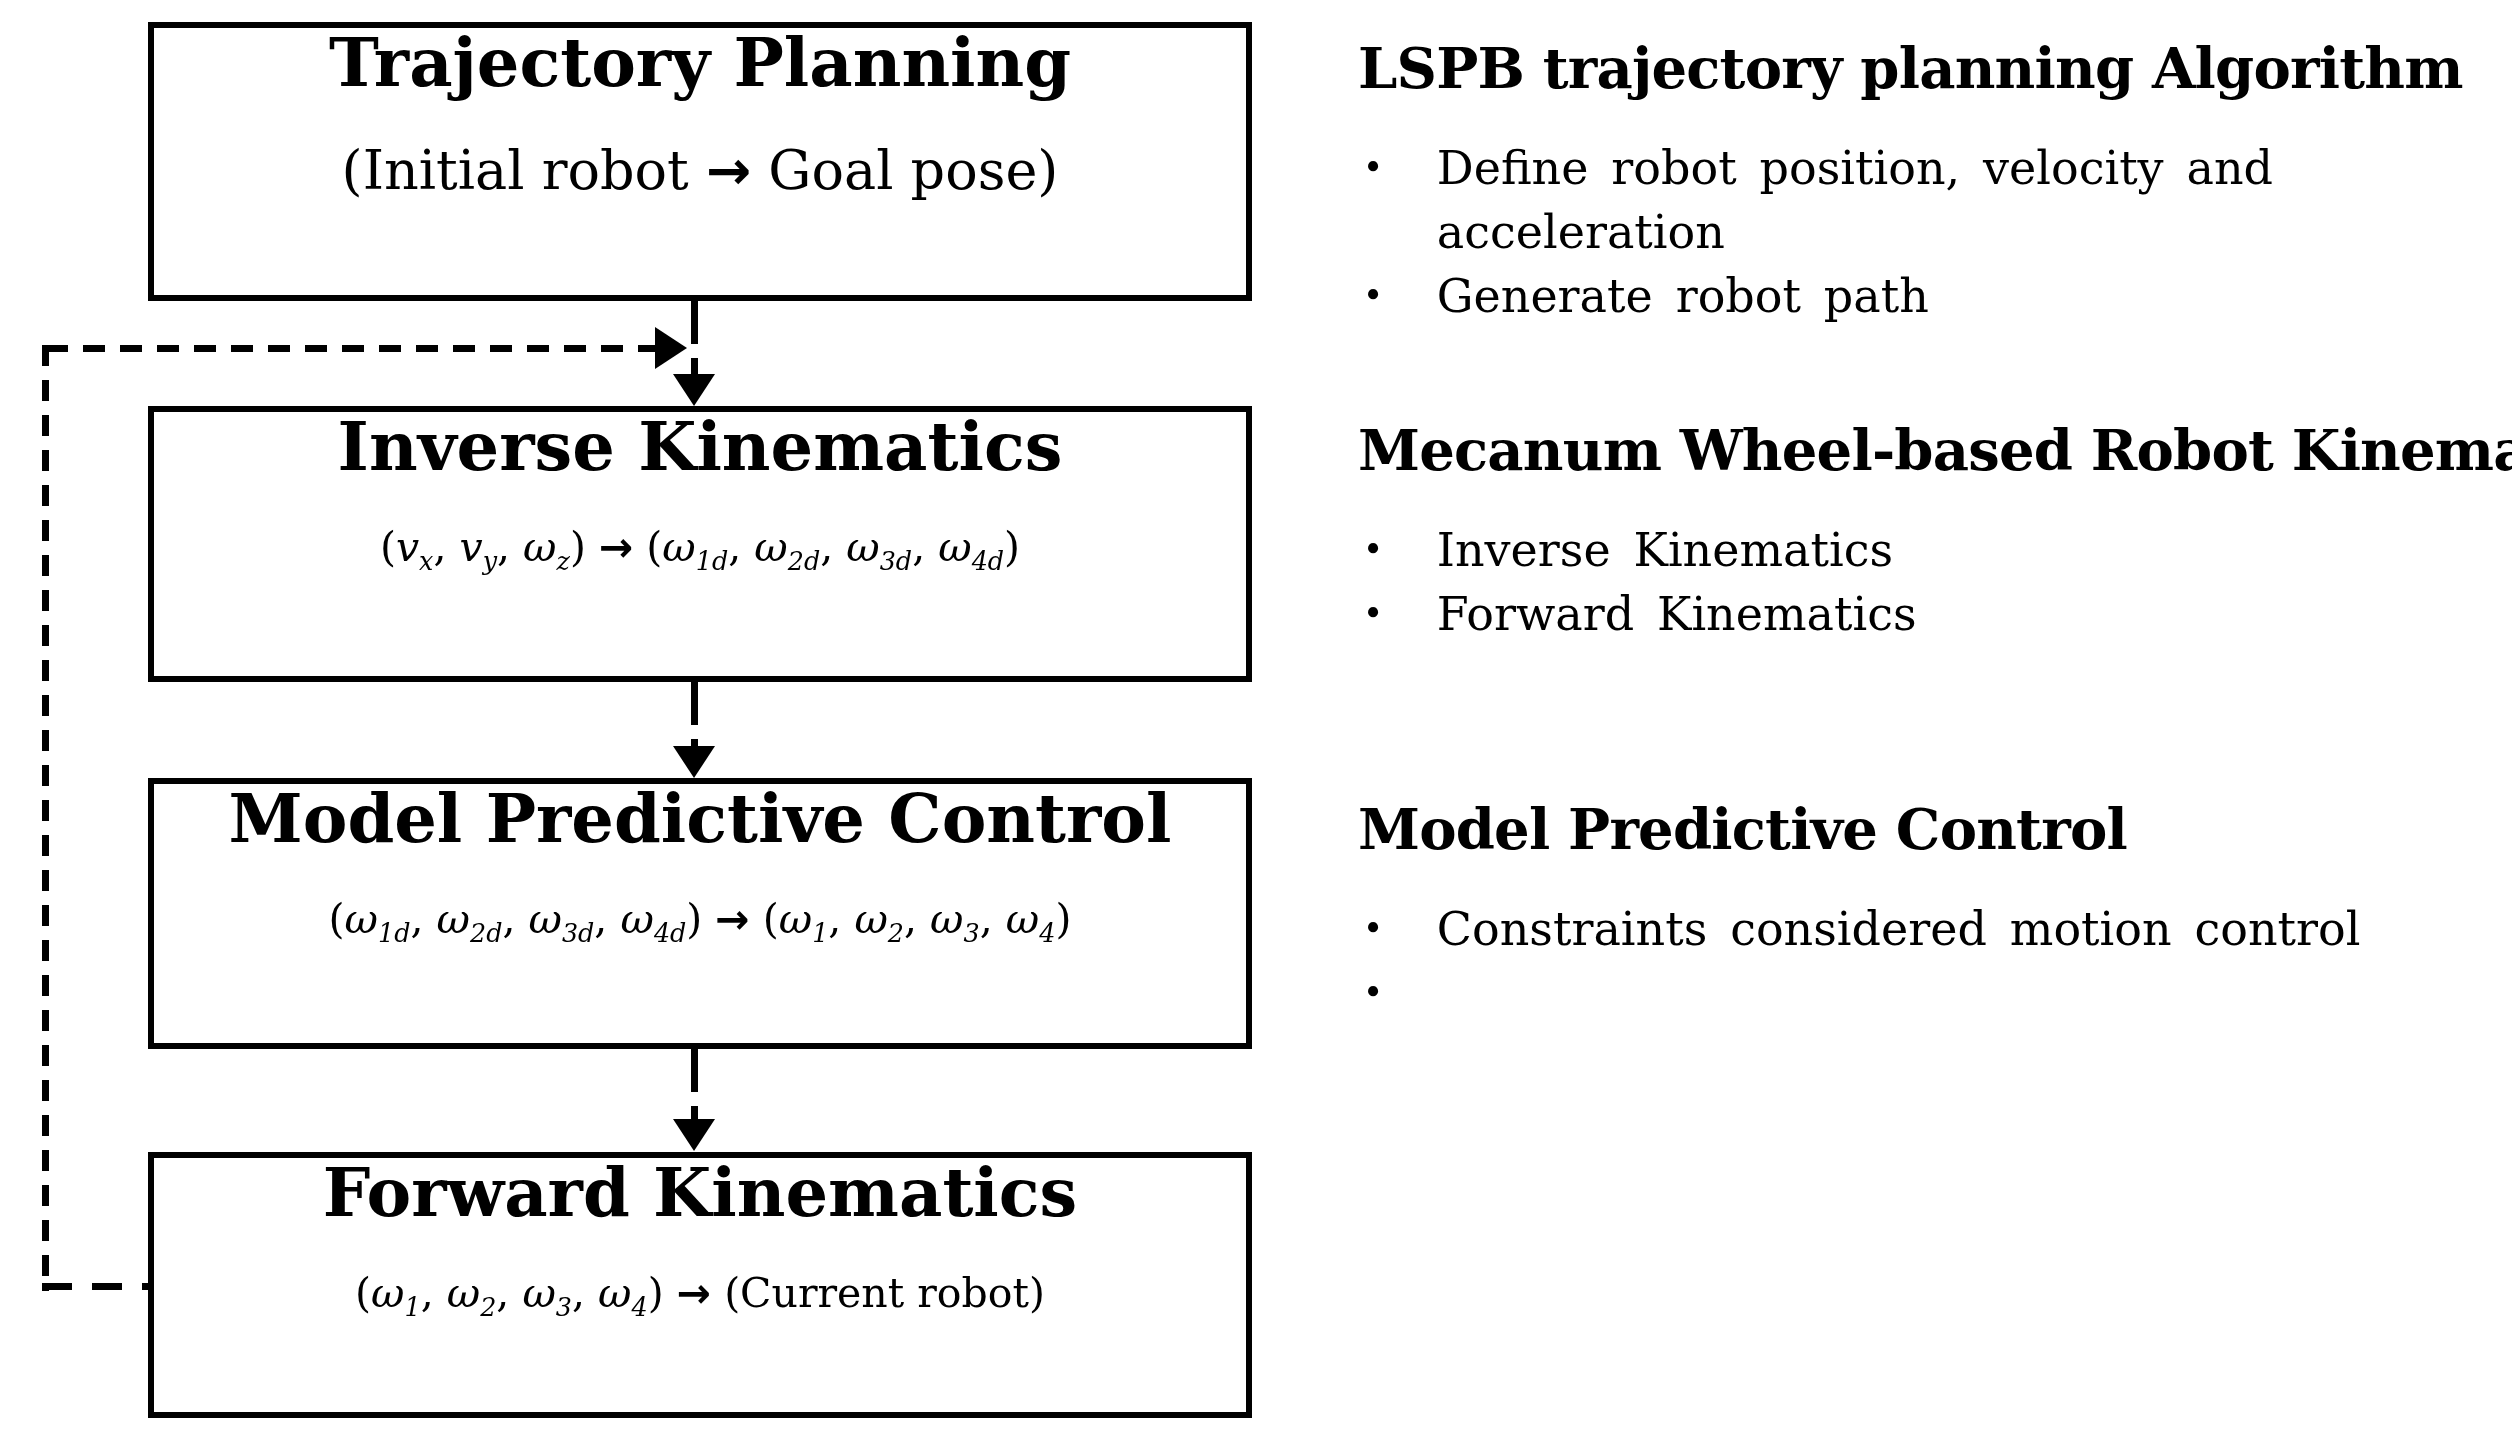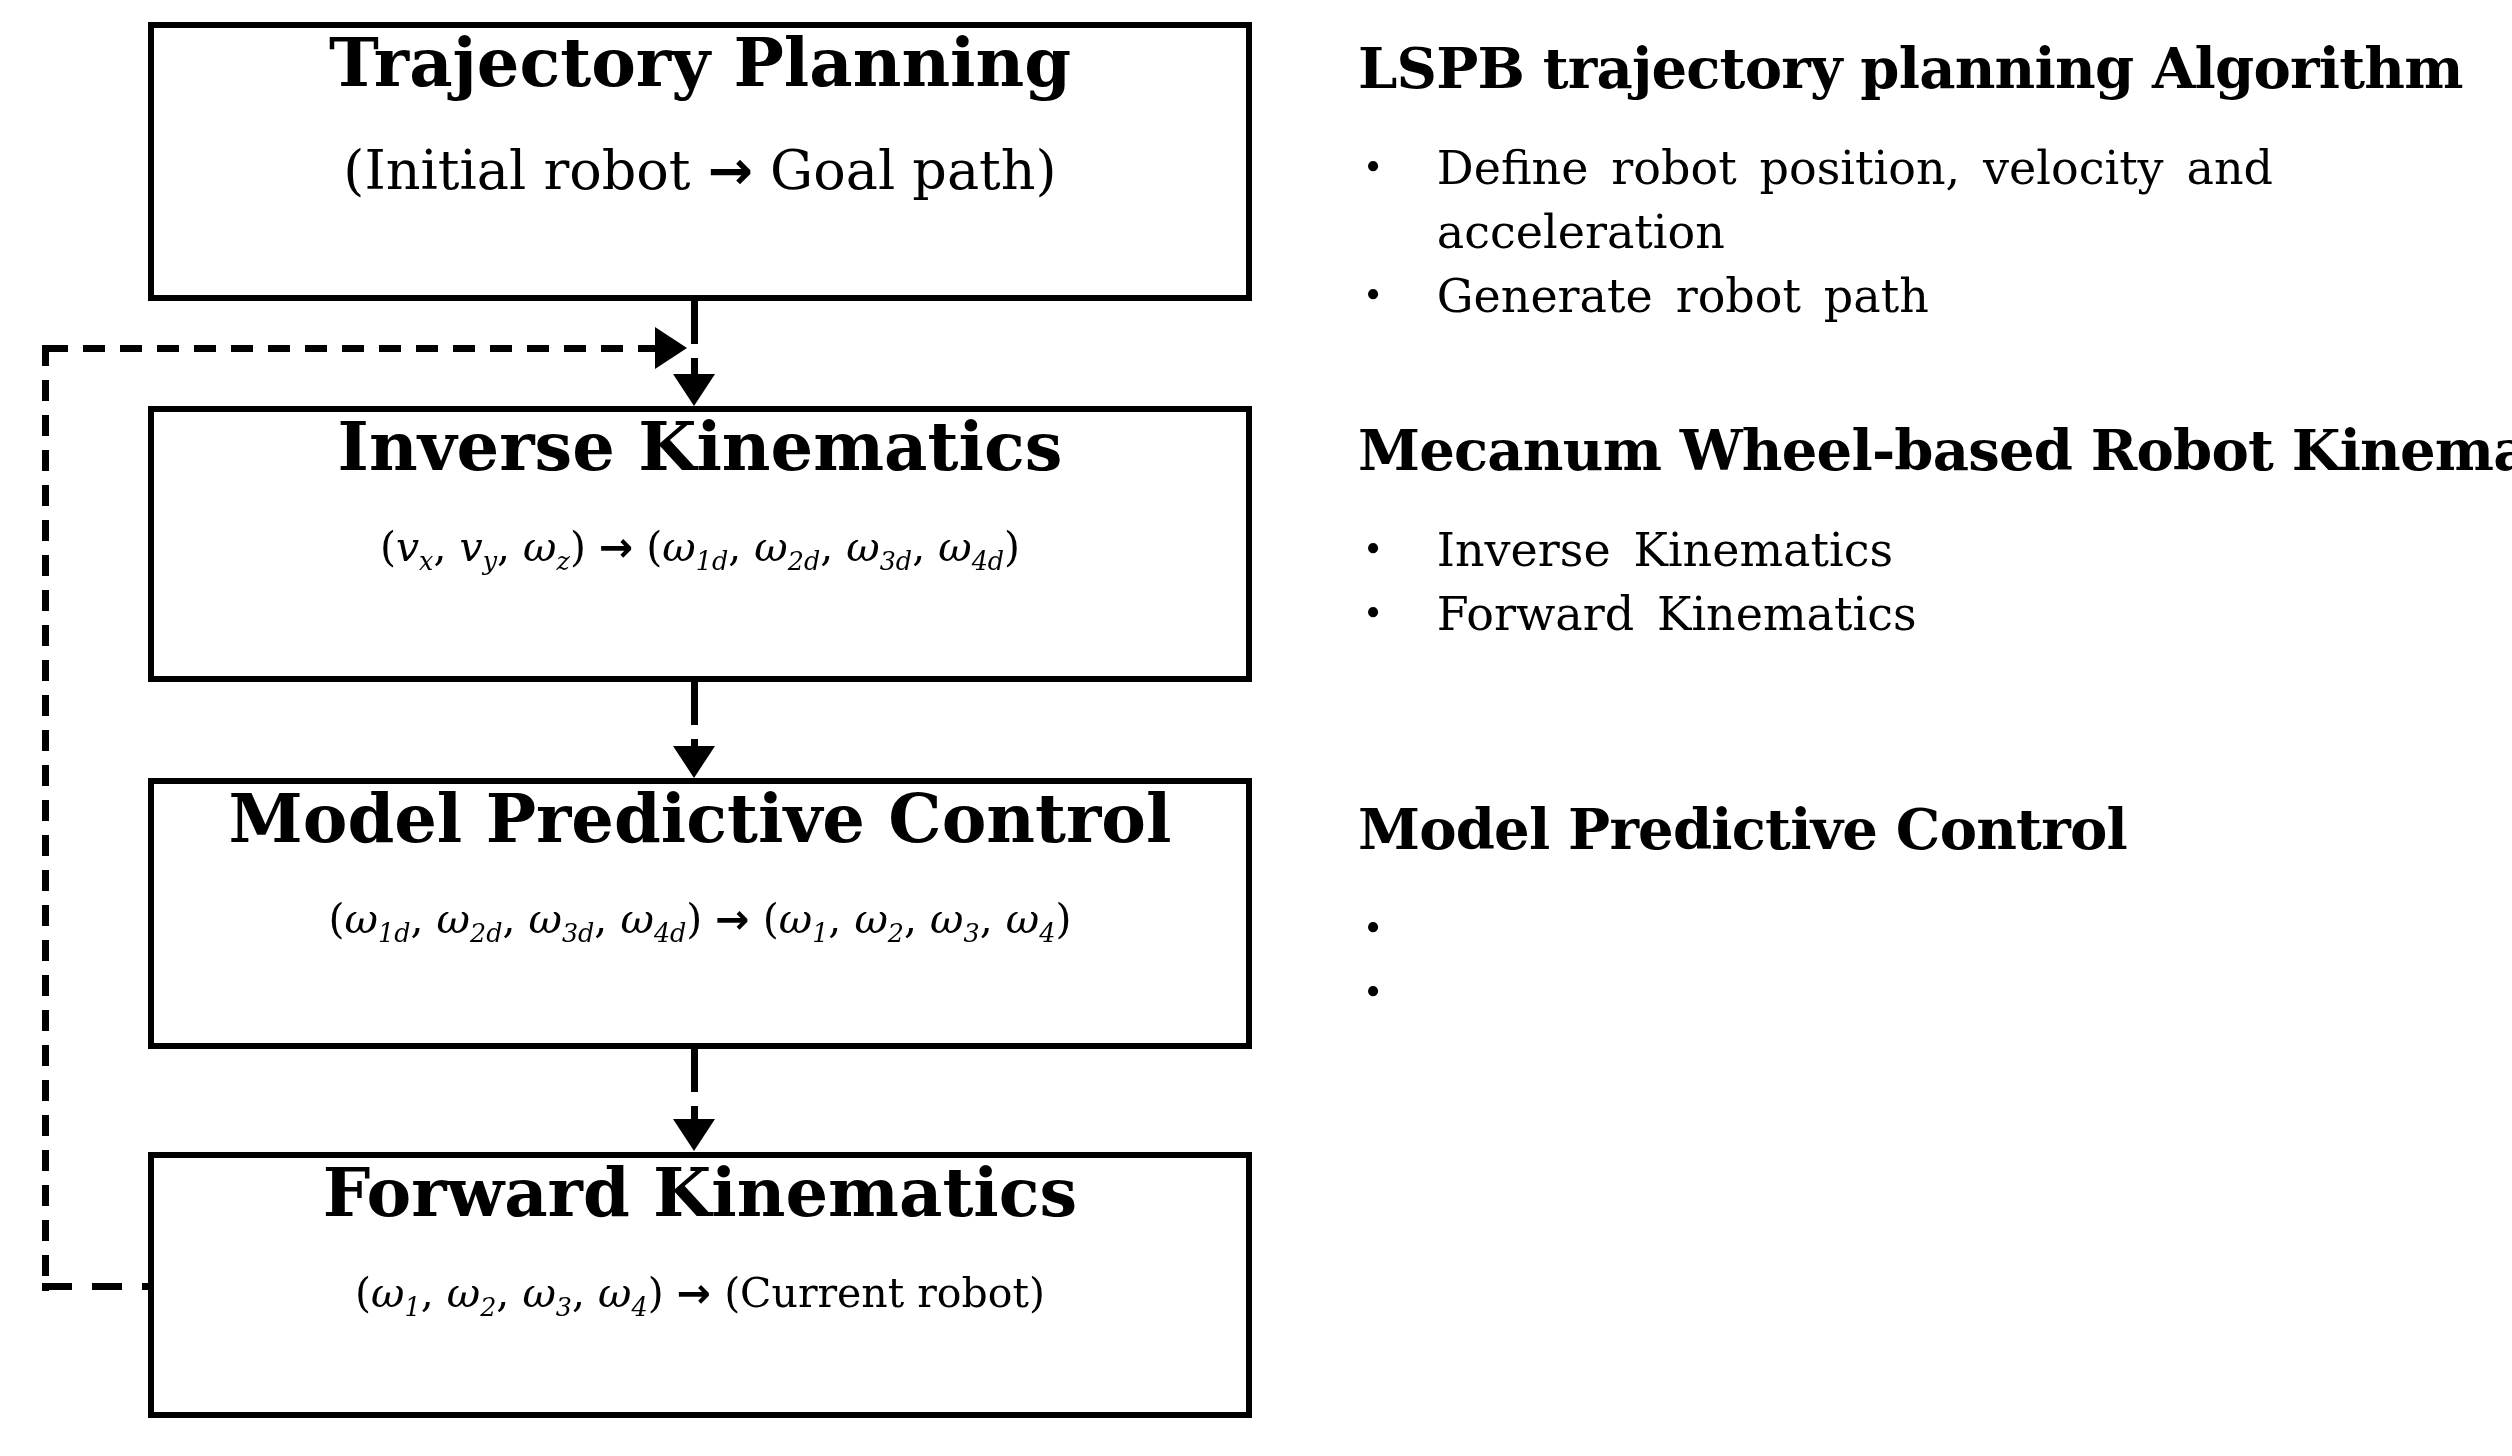--- a/index.html
+++ b/index.html
@@ -111,21 +111,21 @@
     line-height: 64px;
   }
 </style>
 </head>
 <body>
 
 <div id="stage">
 
   <div class="flow-box" style="top:21.6px;height:279px;">
     <div class="box-title">Trajectory Planning</div>
-    <div class="box-formula" style="font-size:54px;"><span>(Initial robot </span><span class="arrow-glyph">→</span><span> Goal path)</span></div>
+    <div class="box-formula" style="font-size:54px;"><span>(Initial robot </span><span class="arrow-glyph">→</span><span> Goal pose)</span></div>
   </div>
 
   <div class="vsolid" style="top:301px;height:22.4px;"></div>
   <div class="vdash" style="top:323px;height:51px;"></div>
   <div class="arrow-down" style="top:374px;"></div>
 
   <div class="flow-box" style="top:406px;height:276px;">
     <div class="box-title">Inverse Kinematics</div>
     <div class="box-formula"><span>(</span><span class="it">v</span><sub class="it">x</sub><span>, </span><span class="it">v</span><sub class="it">y</sub><span>, </span><span class="it">ω</span><sub class="it">z</sub><span>) </span><span class="arrow-glyph">→</span><span> (</span><span class="it">ω</span><sub class="it">1d</sub><span>, </span><span class="it">ω</span><sub class="it">2d</sub><span>, </span><span class="it">ω</span><sub class="it">3d</sub><span>,  </span><span class="it">ω</span><sub class="it">4d</sub><span>)</span></div>
   </div>
@@ -179,20 +179,21 @@
         <span>Forward Kinematics</span>
       </div>
     </div>
   </div>
 
   <div class="annotation" style="top:801px;">
     <div class="ann-heading">Model Predictive Control</div>
     <div class="ann-list">
       <div class="ann-item">
         <span class="bullet-dot">•</span>
+        <span>Constraints considered motion control</span>
       </div>
       <div class="ann-item">
         <span class="bullet-dot">•</span>
       </div>
     </div>
   </div>
 
 </div>
 
 

